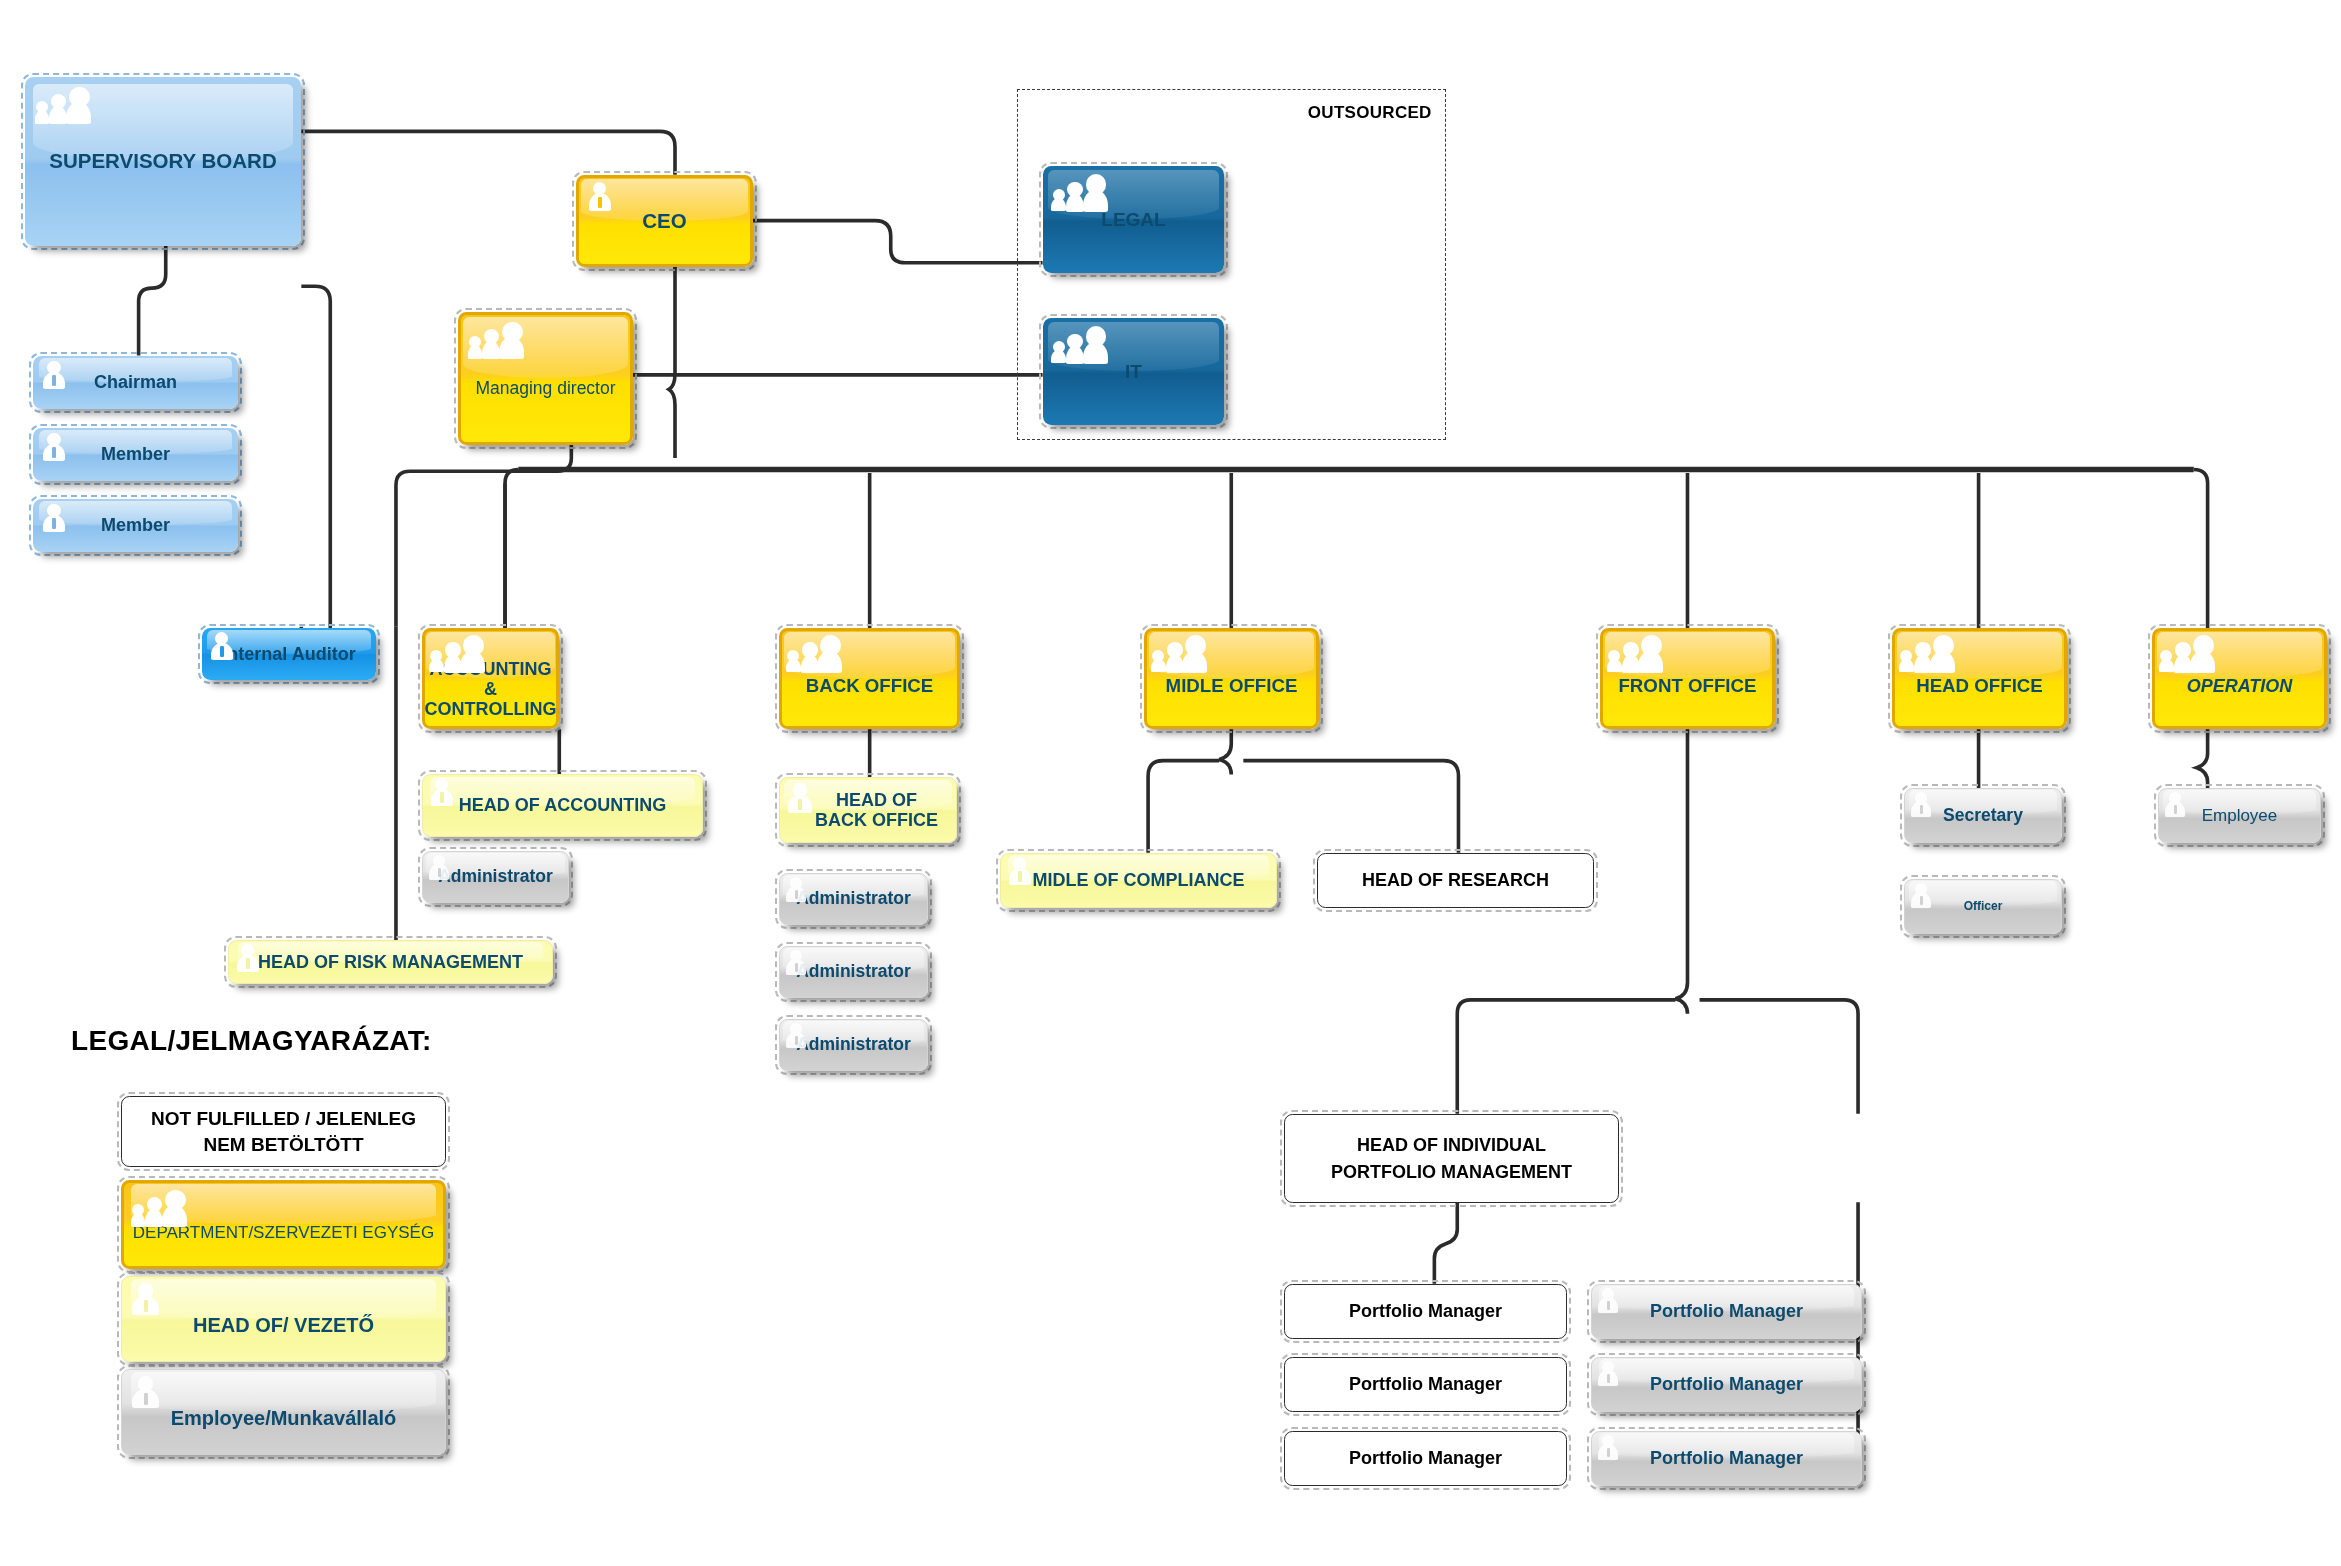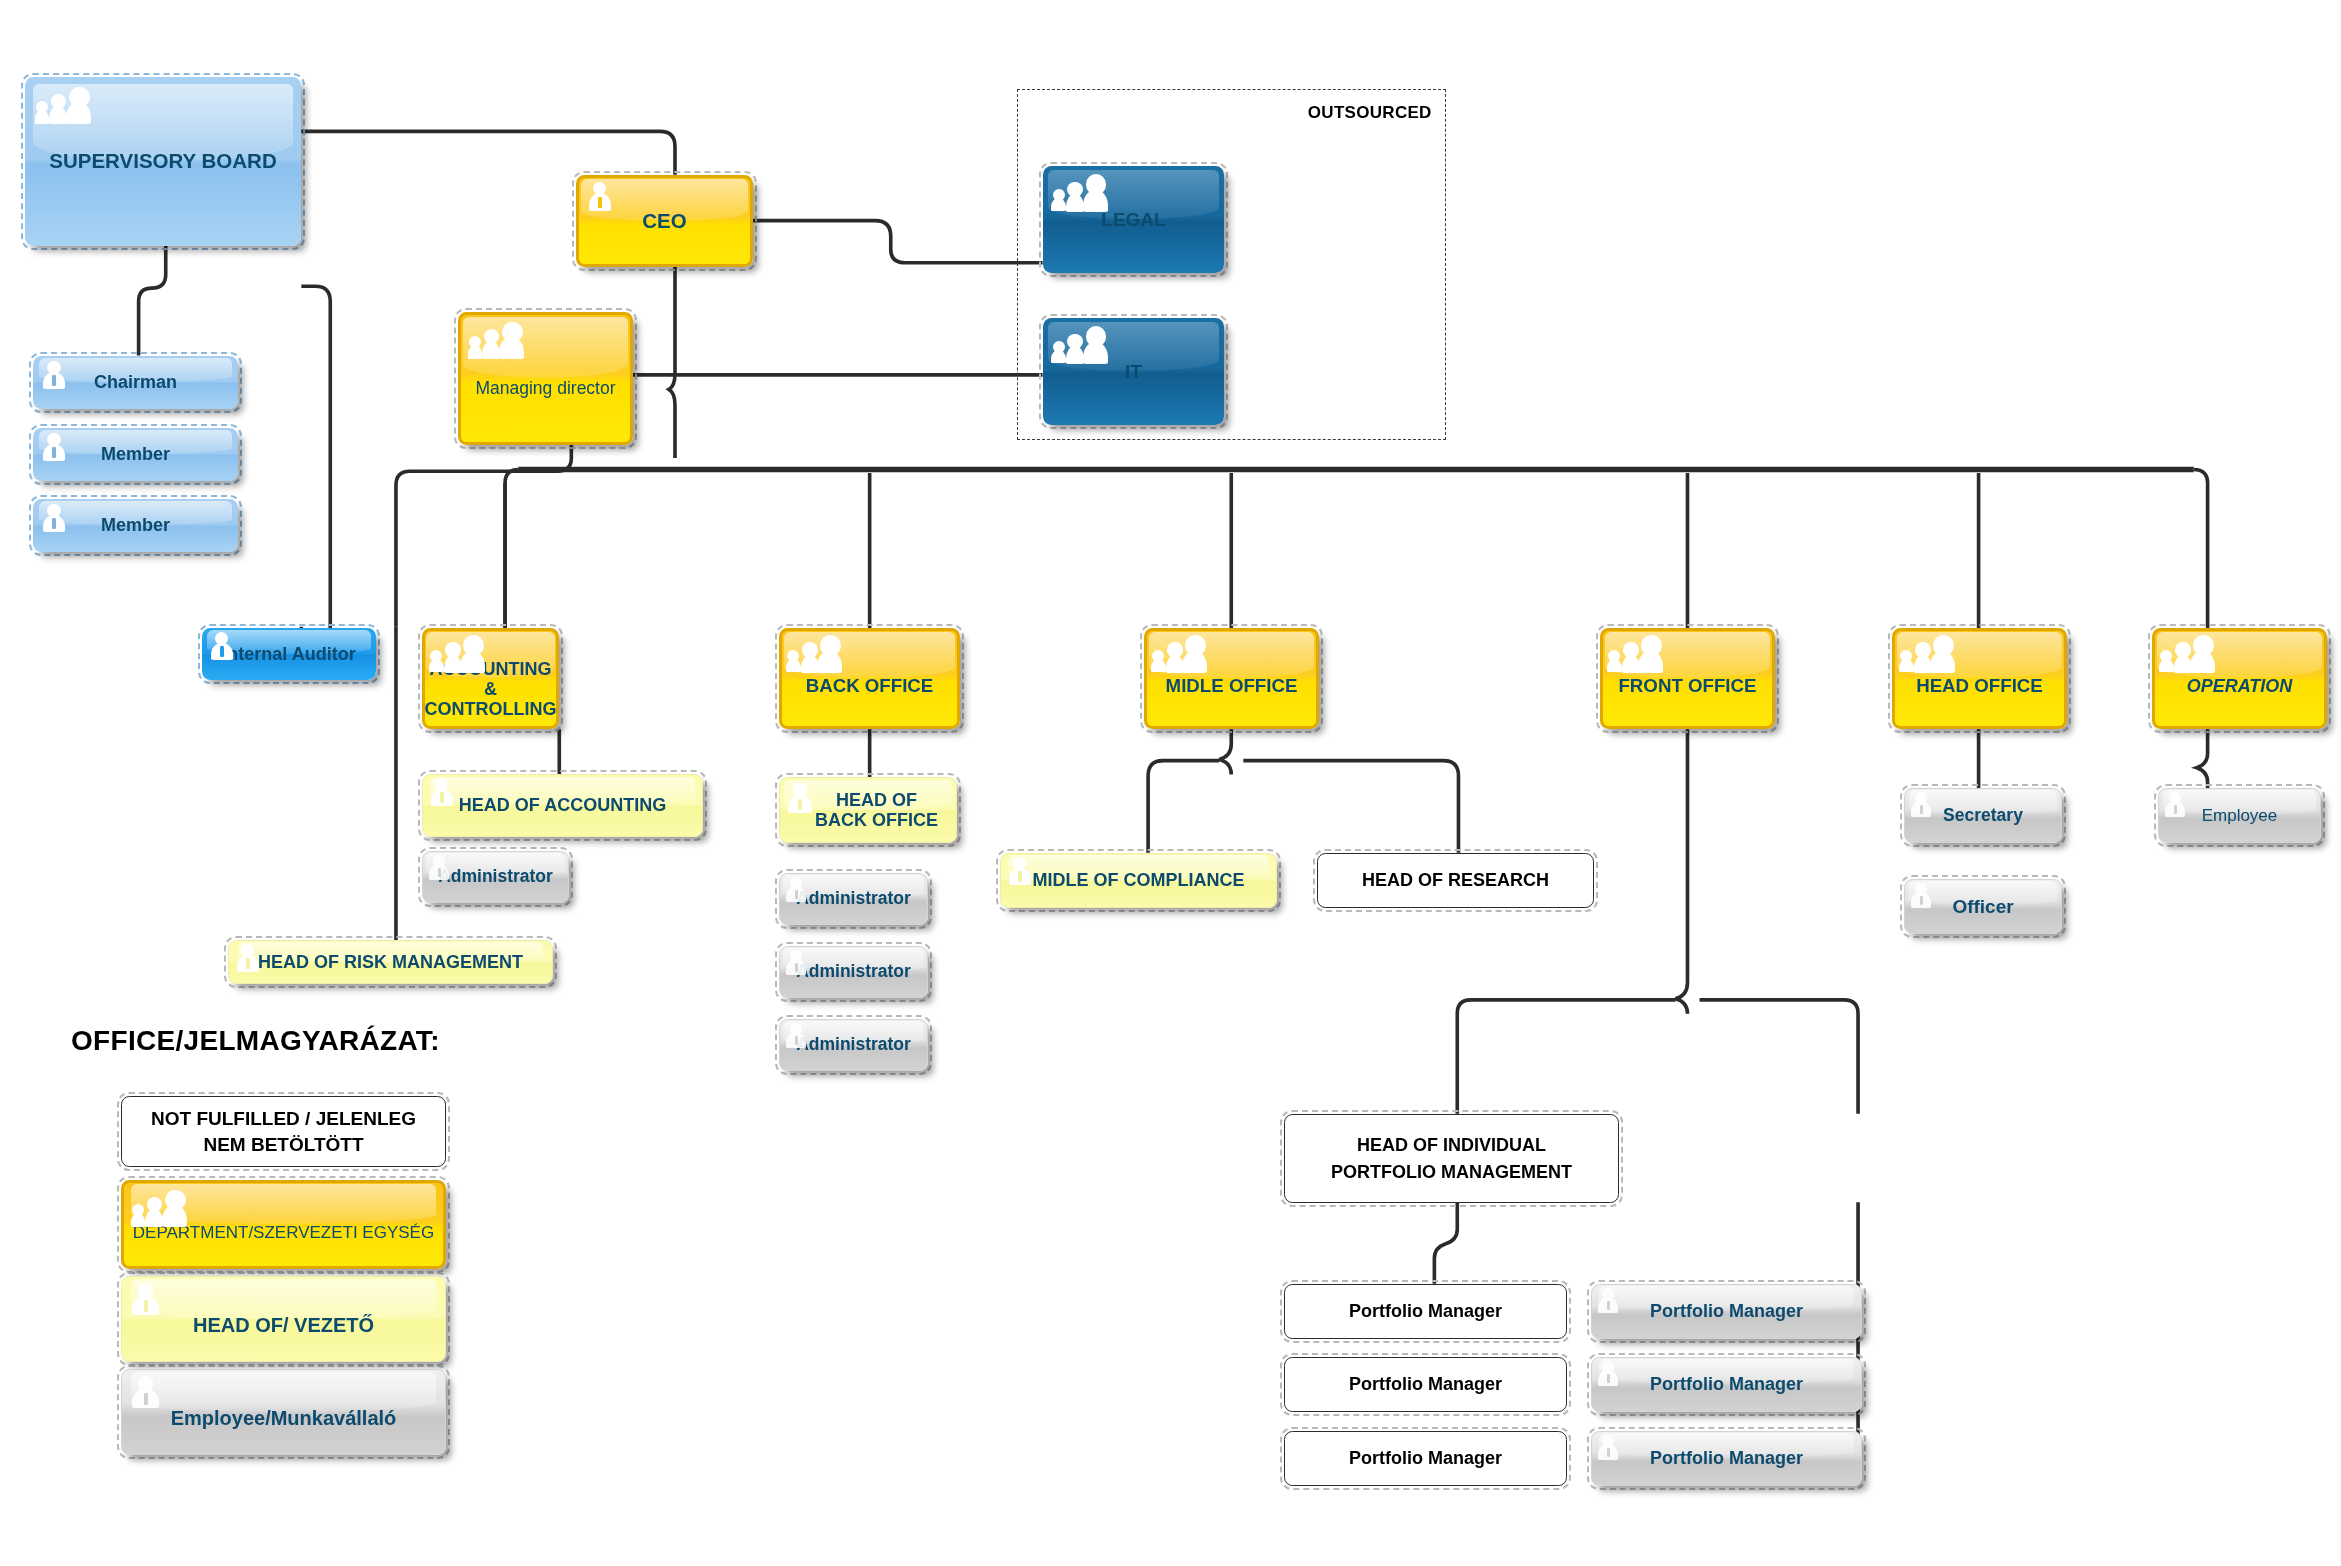--- a/index.html
+++ b/index.html
@@ -422,21 +422,21 @@
       <div class="plate"></div>
       <div class="gloss"></div>
     <div class="pic" style="left:6px;top:3.6px;width:23px;height:25px;opacity:.9;">
       <i class="h" style="left:5.4px;top:0;width:12px;height:12px;"></i>
       <i class="b" style="left:1.2px;top:9.6px;width:20px;height:15.7px;"></i>
       <i style="left:9.6px;top:13.3px;width:3px;height:9.6px;background:#cfcfcf;border-radius:1.2px;"></i>
     </div>
     <span class="lbl">Secretary</span>
   </div>
 
-  <div class="node f-gray" style="left:1904px;top:879px;width:158px;height:55px;font-size:19px;">
+  <div class="node f-gray" style="left:1904px;top:879px;width:158px;height:55px;font-size:12px;">
     <div class="frame"></div>
       <div class="plate"></div>
       <div class="gloss"></div>
     <div class="pic" style="left:6px;top:3.6px;width:23px;height:25px;opacity:.9;">
       <i class="h" style="left:5.4px;top:0;width:12px;height:12px;"></i>
       <i class="b" style="left:1.2px;top:9.6px;width:20px;height:15.7px;"></i>
       <i style="left:9.6px;top:13.3px;width:3px;height:9.6px;background:#cfcfcf;border-radius:1.2px;"></i>
     </div>
     <span class="lbl">Officer</span>
   </div>
@@ -519,21 +519,21 @@
       <div class="plate"></div>
       <div class="gloss"></div>
     <div class="pic" style="left:6px;top:3.6px;width:23px;height:25px;opacity:.9;">
       <i class="h" style="left:5.4px;top:0;width:12px;height:12px;"></i>
       <i class="b" style="left:1.2px;top:9.6px;width:20px;height:15.7px;"></i>
       <i style="left:9.6px;top:13.3px;width:3px;height:9.6px;background:#cfcfcf;border-radius:1.2px;"></i>
     </div>
     <span class="lbl">Portfolio Manager</span>
   </div>
 
-  <div id="legend-title" style="left:71px;top:1025px;">OFFICE/JELMAGYARÁZAT:</div>
+  <div id="legend-title" style="left:71px;top:1025px;">LEGAL/JELMAGYARÁZAT:</div>
 
   <div class="node f-white" style="left:121px;top:1096px;width:325px;height:71px;font-size:19px;">
     <div class="frame"></div>
       <div class="plate"></div>
     <span class="lbl" style="line-height:1.35;">NOT FULFILLED / JELENLEG
 NEM BETÖLTÖTT</span>
   </div>
 
   <div class="node f-gold" style="left:121px;top:1180px;width:325px;height:89px;font-size:17px;font-weight:normal;">
     <div class="frame"></div>

